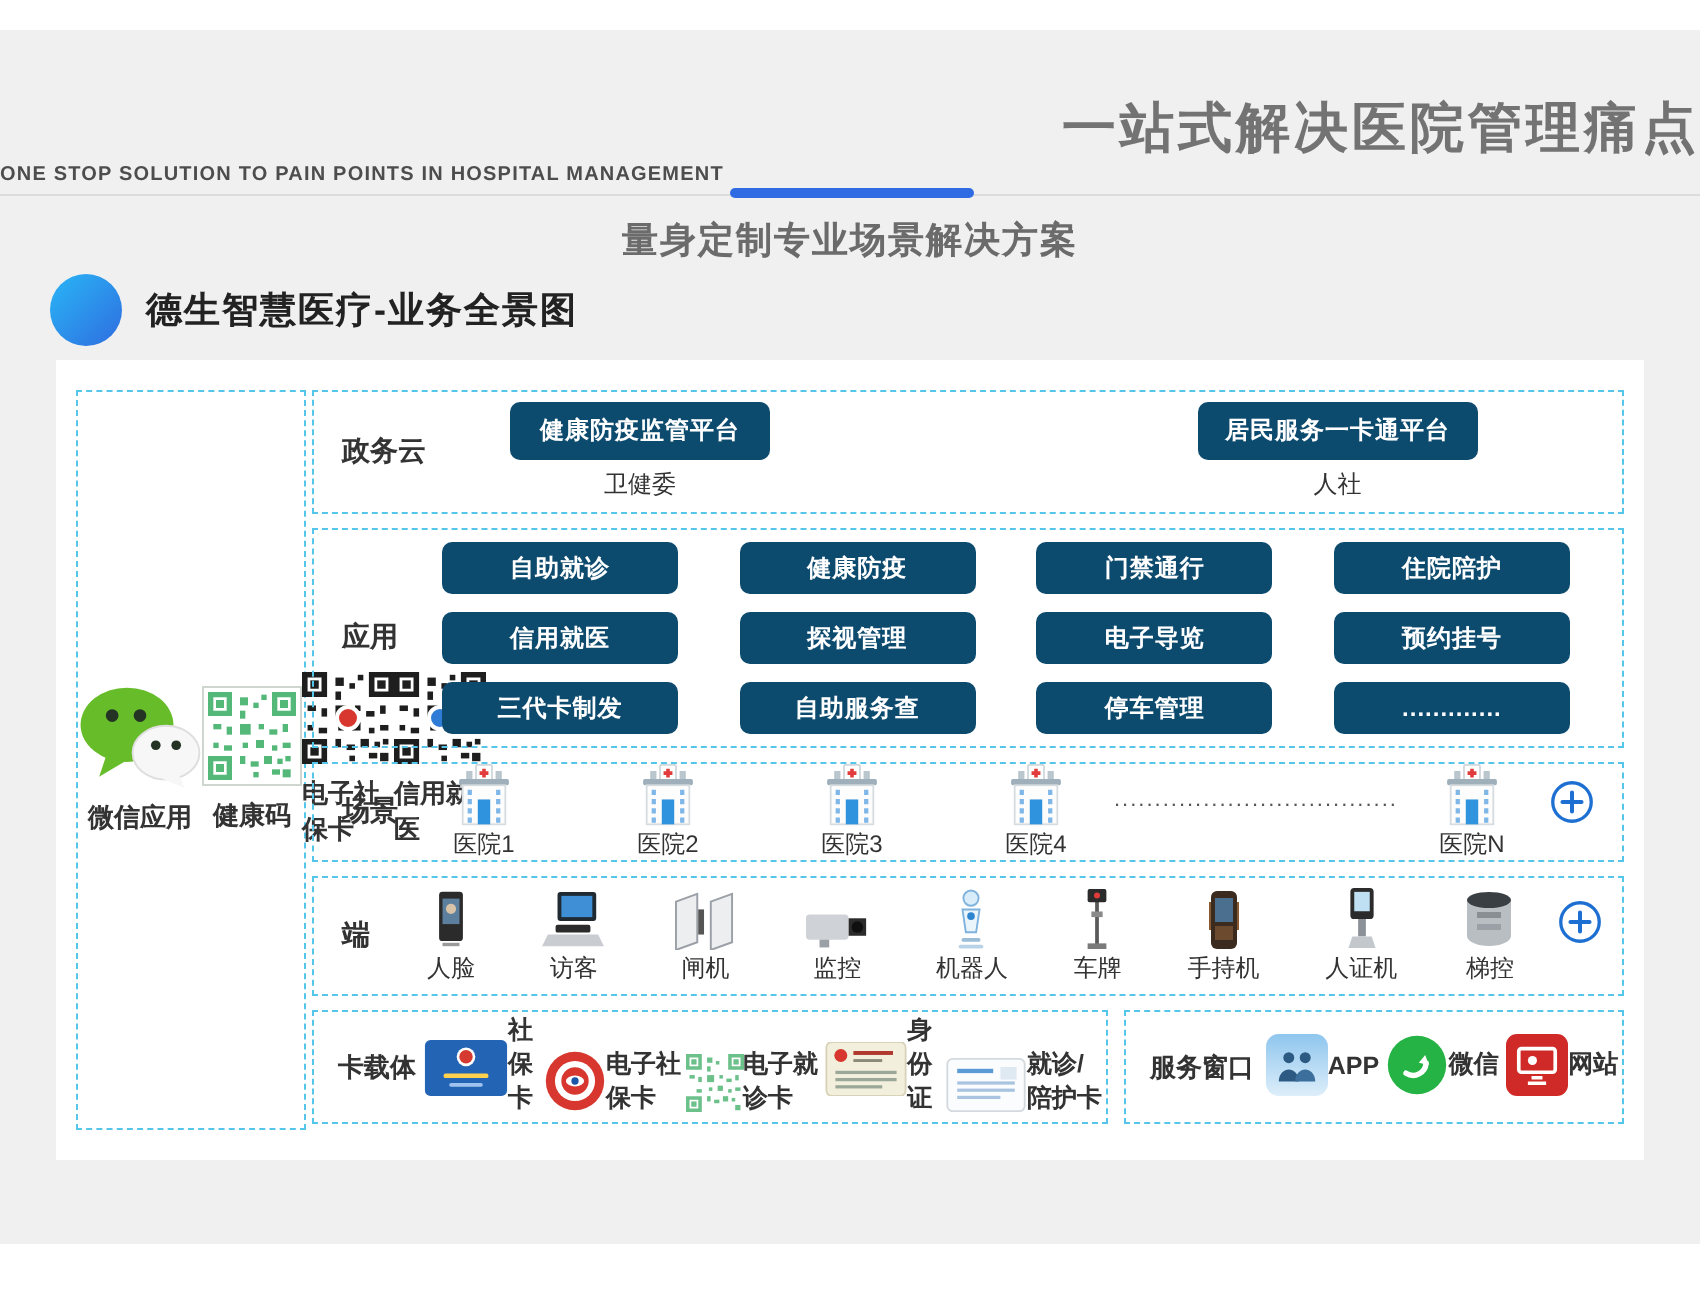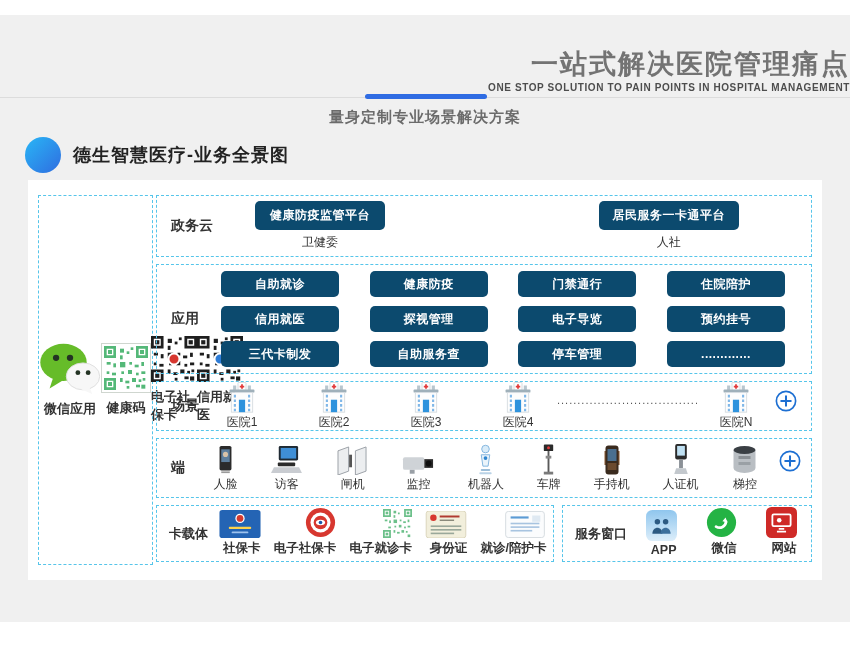--- a/index.html
+++ b/index.html
@@ -3,26 +3,26 @@
 <meta charset="utf-8">
 <style>
   * { margin:0; padding:0; box-sizing:border-box; }
   body { font-family:"Liberation Sans","DejaVu Sans",sans-serif; background:#fff; }
   .page { position:relative; width:850px; height:647px; background:#fff; overflow:hidden; }
   .gray-band { position:absolute; left:0; top:15px; width:850px; height:607px; background:#f0f0f0; }
 
   
   .hdr-title { position:absolute; top:46px; left:0; width:100%; text-align:right;
     font-size:27px; font-weight:bold; color:#737373; letter-spacing:2px; }
-  .hdr-sub { position:absolute; top:82px; left:0; width:100%; text-align:right;
+  .hdr-sub { position:absolute; top:82px; left:0; width:100%; text-align:left;
     font-size:10px; font-weight:bold; color:#4d4d4d; letter-spacing:.6px; }
   .hdr-line { position:absolute; top:97px; left:0; width:100%; height:1px; background:#dcdcdc; }
   .hdr-bar { position:absolute; top:94px; left:365px; width:122px; height:5px; border-radius:3px; background:#2f6ce3; }
   .hdr-tagline { position:absolute; top:108px; left:0; width:100%; text-align:center;
-    font-size:15px; font-weight:bold; color:#6b6b6b; letter-spacing:1px; }
+    font-size:18px; font-weight:bold; color:#6b6b6b; letter-spacing:1px; }
 
   
   .sec { position:absolute; top:137px; left:25px; display:flex; align-items:center; gap:12px; }
   .sec-dot { width:36px; height:36px; border-radius:50%;
     background:linear-gradient(135deg,#29b6f6,#2f6de0); }
   .sec-title { font-size:18px; font-weight:bold; color:#222; letter-spacing:1px; }
 
   
   .panel { position:absolute; left:28px; top:180px; width:794px; height:400px; background:#fff; }
   .dashed { border:1px dashed #56c5ea; }
@@ -73,21 +73,21 @@
   .dev .ic { height:32px; display:flex; align-items:flex-end; }
   .r4 .plus { margin:0 10px 14px 0; }
   .r3 .plus { margin:0 14px 10px 6px; }
 
   .r5 { height:57px; display:flex; gap:8px; align-items:stretch; }
   .r5-box { display:flex; align-items:center; }
   .r5-left { width:398px; }
   .r5-right { flex:1; }
   .r5 .row-label { flex:0 0 auto; padding:0 4px 0 12px; font-size:13px; }
   .r5-items { flex:1; display:flex; justify-content:space-around; align-items:flex-end; padding-bottom:4px; }
-  .card-item, .chan-item { display:flex; flex-direction:column; align-items:flex-end; }
+  .card-item, .chan-item { display:flex; align-items:center; }
   .card-item .ic, .chan-item .ic { height:32px; display:flex; align-items:flex-end; justify-content:center; }
   .card-item .lbl, .chan-item .lbl { font-size:12.5px; font-weight:bold; color:#333; margin-top:2px; }
 </style>
 </head>
 <body>
 
 <div class="page">
   <div class="gray-band"></div>
 
   <div class="hdr-title">一站式解决医院管理痛点</div>

